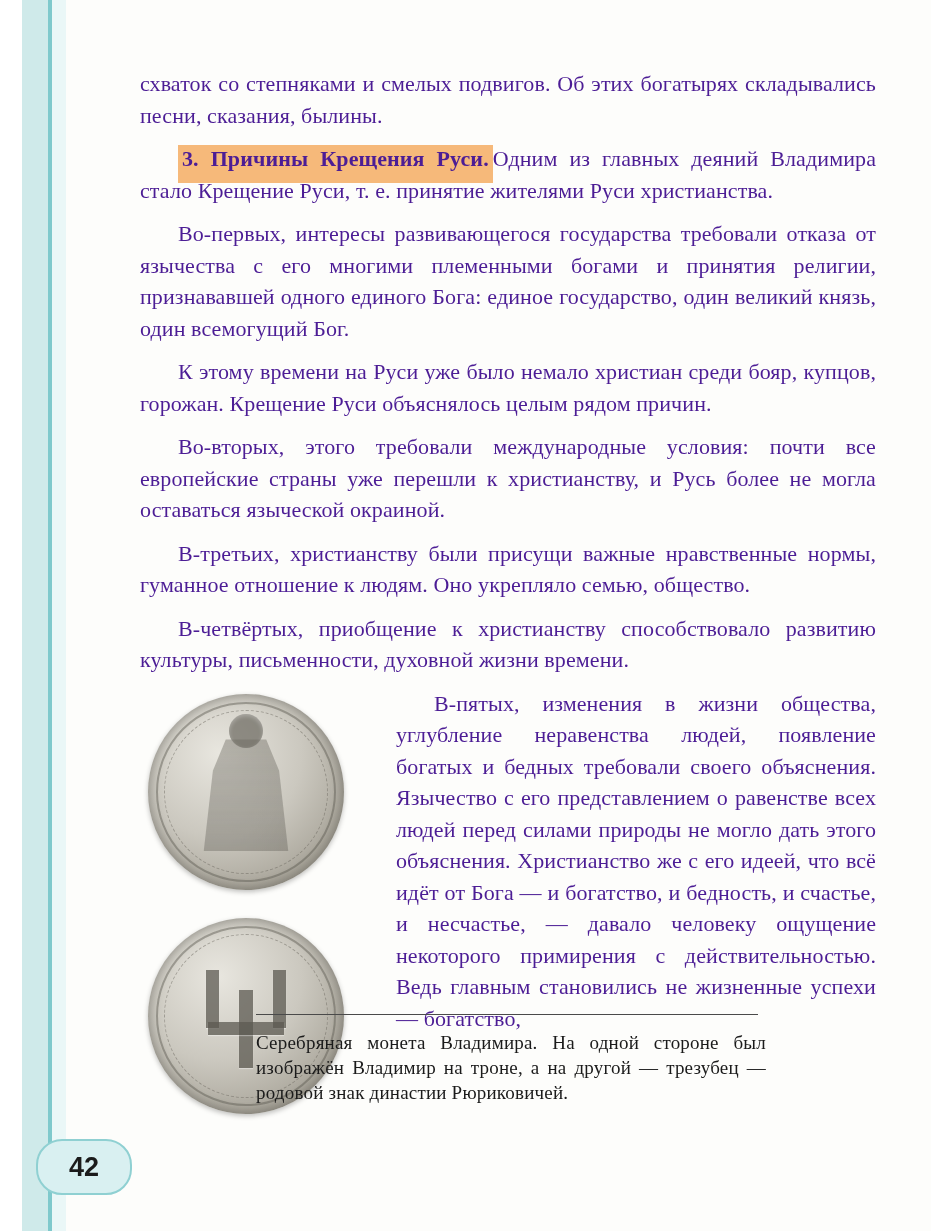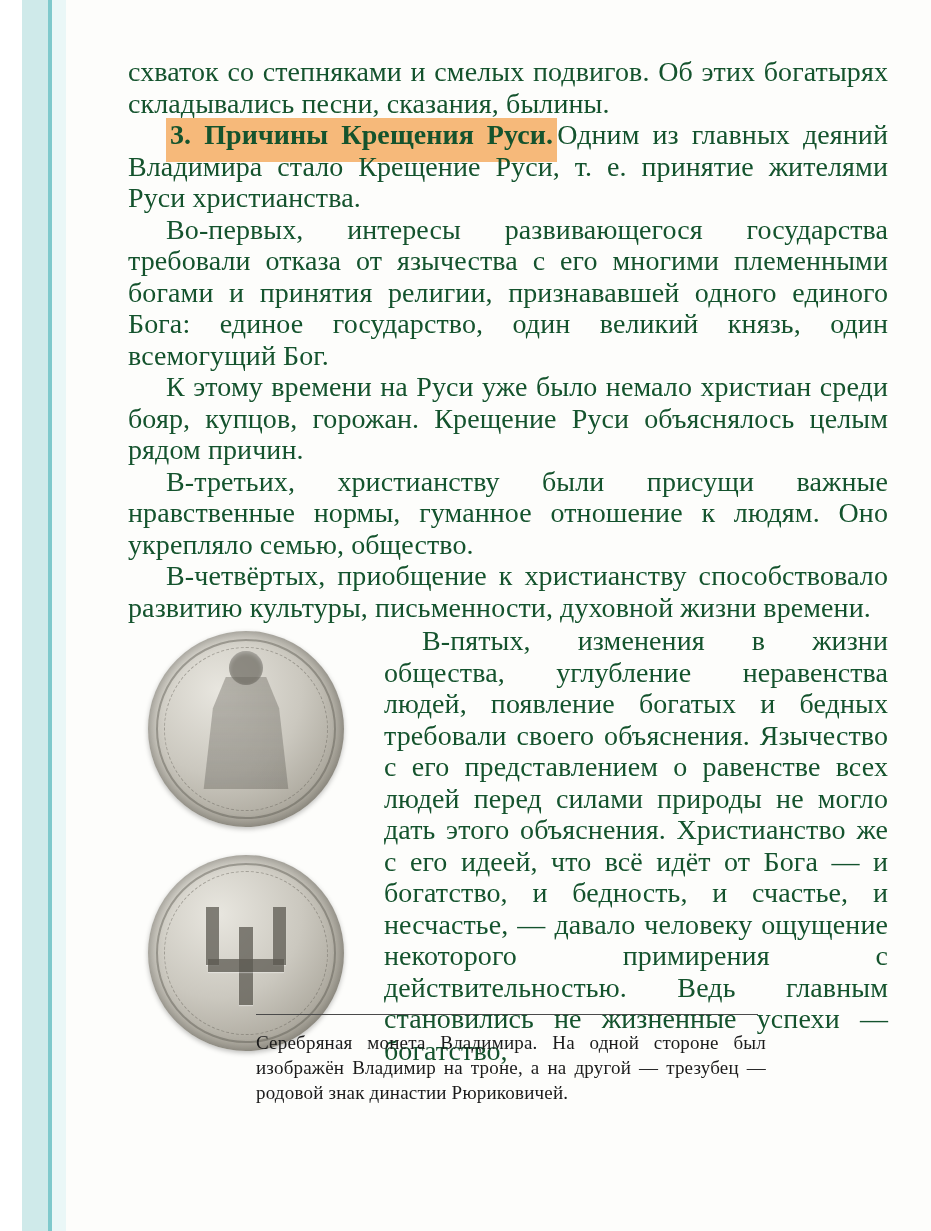--- a/index.html
+++ b/index.html
@@ -48,25 +48,25 @@
     height: 1231px;
     background: #eaf7f7;
   }
   .content {
     position: absolute;
     left: 128px;
     top: 56px;
     width: 760px;
   }
   .body-text {
-    font-size: 28px;
+    font-size: 22px;
     line-height: 31.5px;
-    color: #14532d;
+    color: #4c1d95;
     text-align: justify;
-    margin: 0;
+    margin: 12px;
     letter-spacing: 0.1px;
   }
   .body-text + .body-text {
     margin-top: 0;
   }
   .indent {
     text-indent: 38px;
   }
   .heading-run {
     display: inline;
@@ -208,20 +208,21 @@
   <div class="content">
 
     <p class="body-text">схваток со степняками и смелых подвигов. Об этих богатырях складывались песни, сказания, былины.</p>
 
     <p class="body-text indent"><span class="heading-hl">3. Причины Крещения Руси.</span><span class="heading-run">Одним из главных деяний Владимира стало Крещение Руси, т. е. принятие жителями Руси христианства.</span></p>
 
     <p class="body-text indent">Во-первых, интересы развивающегося государства требовали отказа от язычества с его многими племенными богами и принятия религии, признававшей одного единого Бога: единое государство, один великий князь, один всемогущий Бог.</p>
 
     <p class="body-text indent">К этому времени на Руси уже было немало христиан среди бояр, купцов, горожан. Крещение Руси объяснялось целым рядом причин.</p>
 
+    <p class="body-text indent">Во-вторых, этого требовали международные условия: почти все европейские страны уже перешли к христианству, и Русь более не могла оставаться языческой окраиной.</p>
 
     <p class="body-text indent">В-третьих, христианству были присущи важные нравственные нормы, гуманное отношение к людям. Оно укрепляло семью, общество.</p>
 
     <p class="body-text indent">В-четвёртых, приобщение к христианству способствовало развитию культуры, письменности, духовной жизни времени.</p>
 
     <div class="split">
 
       <div class="figure-col">
         <div class="coin">
           <div class="coin-legend"></div>
@@ -243,14 +244,17 @@
         <p class="body-text indent">В-пятых, изменения в жизни общества, углубление неравенства людей, появление богатых и бедных требовали своего объяснения. Язычество с его представлением о равенстве всех людей перед силами природы не могло дать этого объяснения. Христианство же с его идеей, что всё идёт от Бога — и богатство, и бедность, и счастье, и несчастье, — давало человеку ощущение некоторого примирения с действительностью. Ведь главным становились не жизненные успехи — богатство,</p>
       </div>
 
     </div>
 
   </div>
 
   <div class="caption-rule"></div>
   <div class="caption">Серебряная монета Владимира. На одной стороне был изображён Владимир на троне, а на другой — трезубец — родовой знак династии Рюриковичей.</div>
 
+  <div class="page-number">
+    <span>42</span>
+  </div>
 
 </div>
 
 </body></html>

